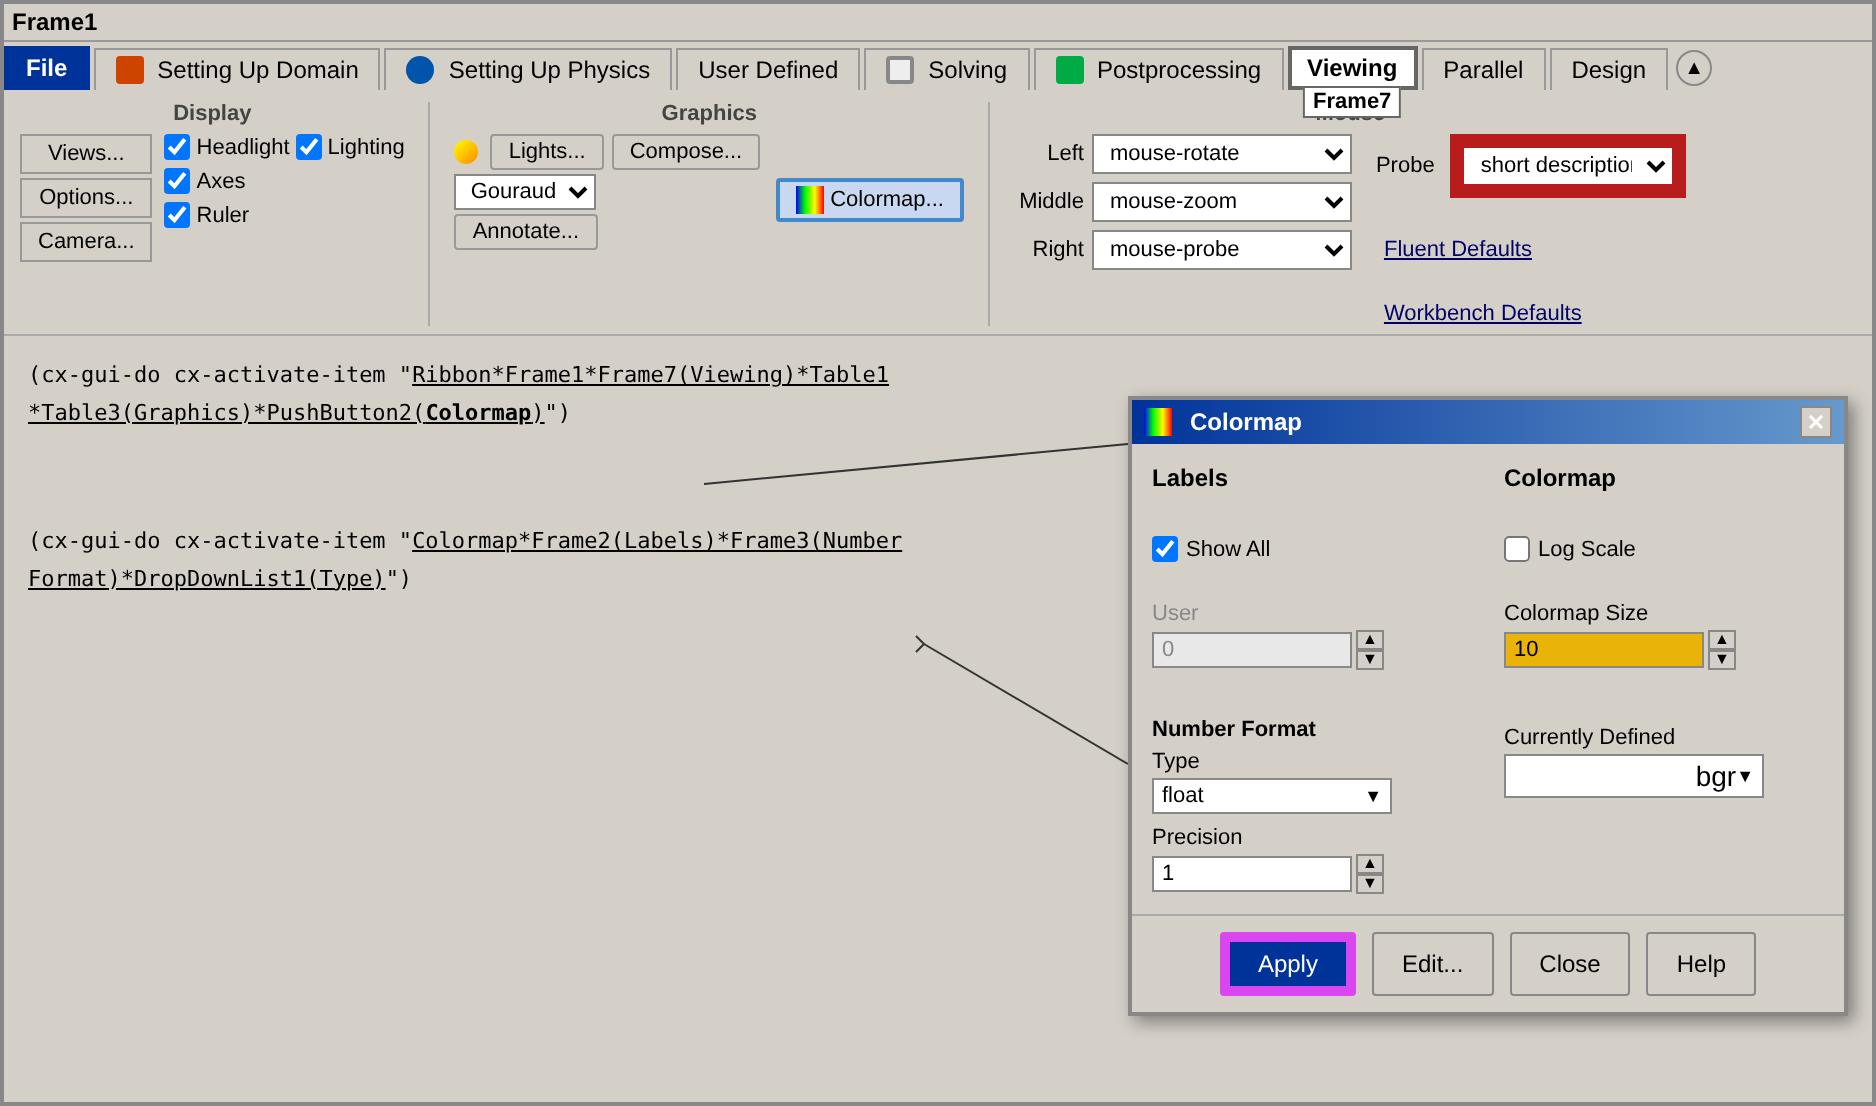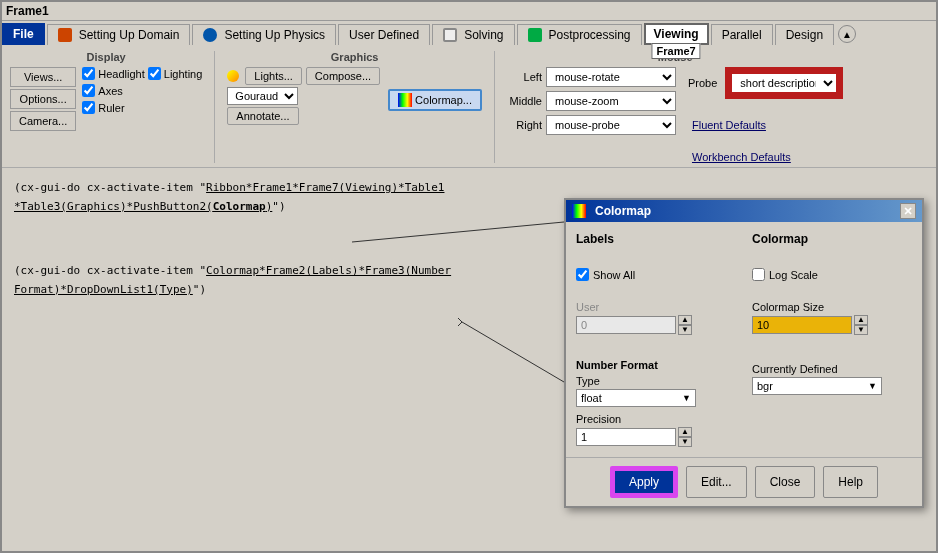--- a/index.html
+++ b/index.html
@@ -683,21 +683,21 @@
             <div class="spin-btn-col">
               <div class="spin-btn">▲</div>
               <div class="spin-btn">▼</div>
             </div>
           </div>
         </div>
 
         <div style="margin-top:8px;">
           <div class="dialog-field-label active">Currently Defined</div>
           <div style="display:flex;align-items:center;border:1px solid #888;background:white;width:130px;padding:2px 4px;cursor:pointer;">
-            <span style="flex:1;font-size:11px;">bgr</span>
+            <span style="flex:1;font-size:14px;text-align:right;">bgr</span>
             <span style="font-size:9px;">▼</span>
           </div>
         </div>
       </div>
     </div>
 
     <div class="dialog-footer">
       <button class="footer-btn apply">Apply</button>
       <button class="footer-btn">Edit...</button>
       <button class="footer-btn">Close</button>

